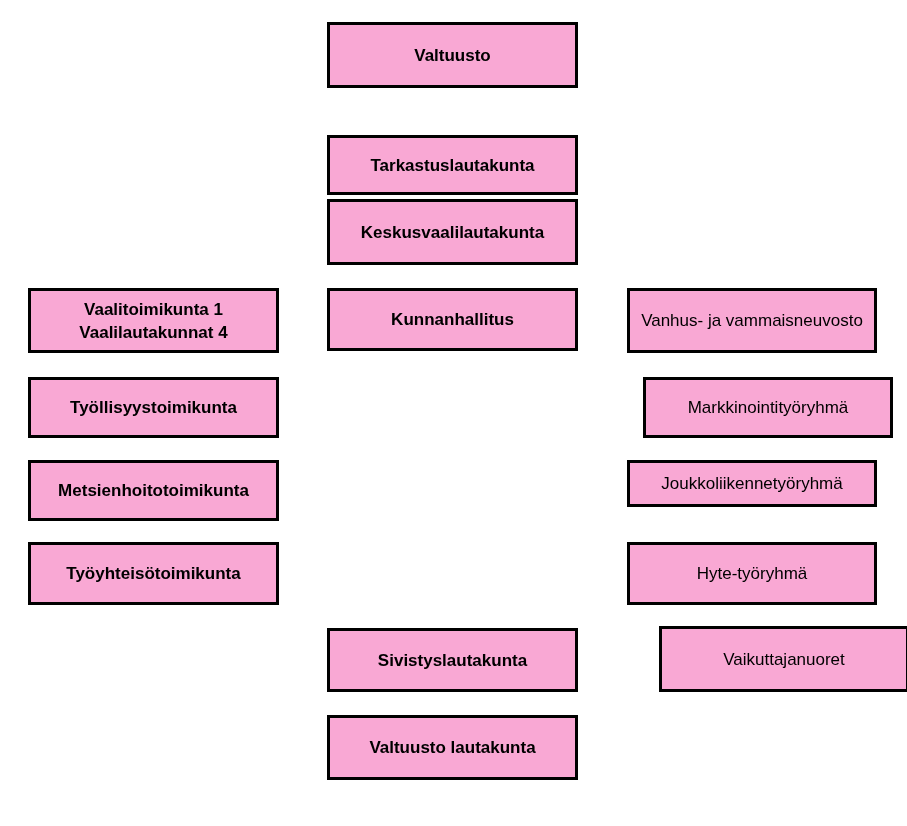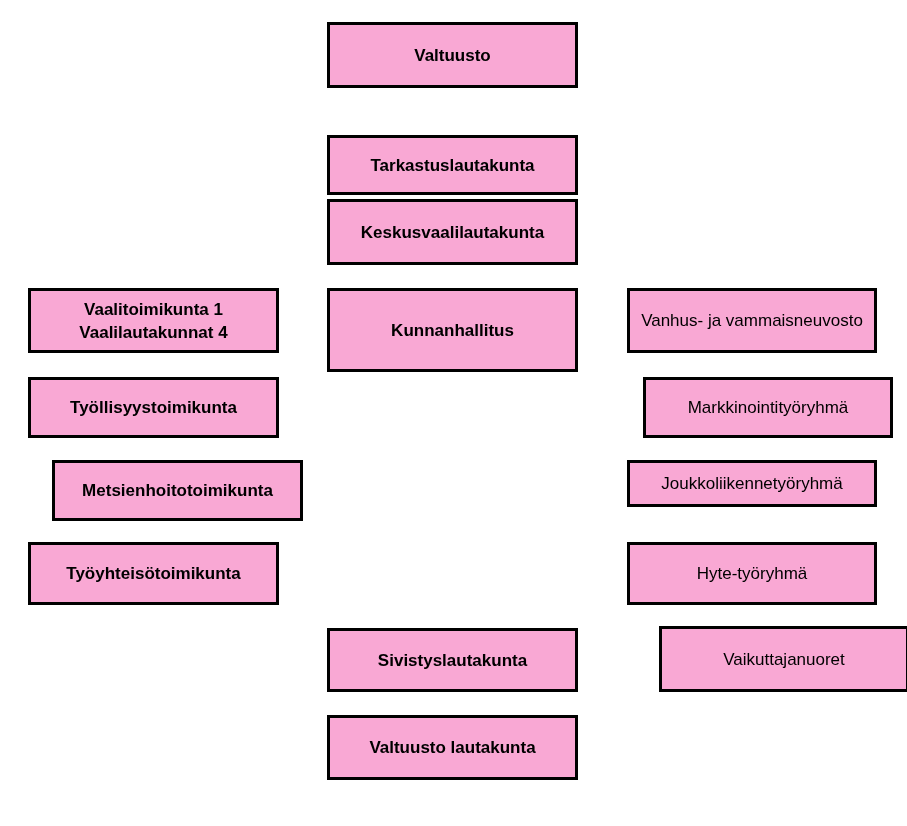--- a/index.html
+++ b/index.html
@@ -28,29 +28,29 @@
     font-size: 17px;
     line-height: 23px;
   }
   .org-box.bold { font-weight: bold; }
 
   
   .c { left: 327px; width: 251px; }
   .c1 { top: 22px;  height: 66px; }
   .c2 { top: 111px; height: 60px; margin-top: 24px; }
   .c3 { top: 199px; height: 66px; }
-  .c4 { top: 288px; height: 84px; }
+  .c4 { top: 288px; height: 63px; }
   .c5 { top: 628px; height: 64px; }
   .c6 { top: 715px; height: 65px; }
 
   
   .l { left: 28px; width: 251px; font-weight: bold; }
   .l1 { top: 288px; height: 65px; }
   .l2 { top: 377px; height: 61px; }
-  .l3 { top: 460px; height: 61px; margin-left: 24px; }
+  .l3 { top: 460px; height: 61px; }
   .l4 { top: 542px; height: 63px; }
 
   
   .r { left: 627px; width: 250px; }
   .r1 { top: 288px; height: 65px; }
   .r2 { top: 377px; height: 61px; margin-left: 16px; }
   .r3 { top: 460px; height: 47px; }
   .r4 { top: 542px; height: 63px; justify-content: center; }
   .r5 { top: 626px; height: 66px; margin-left: 32px; }
 

